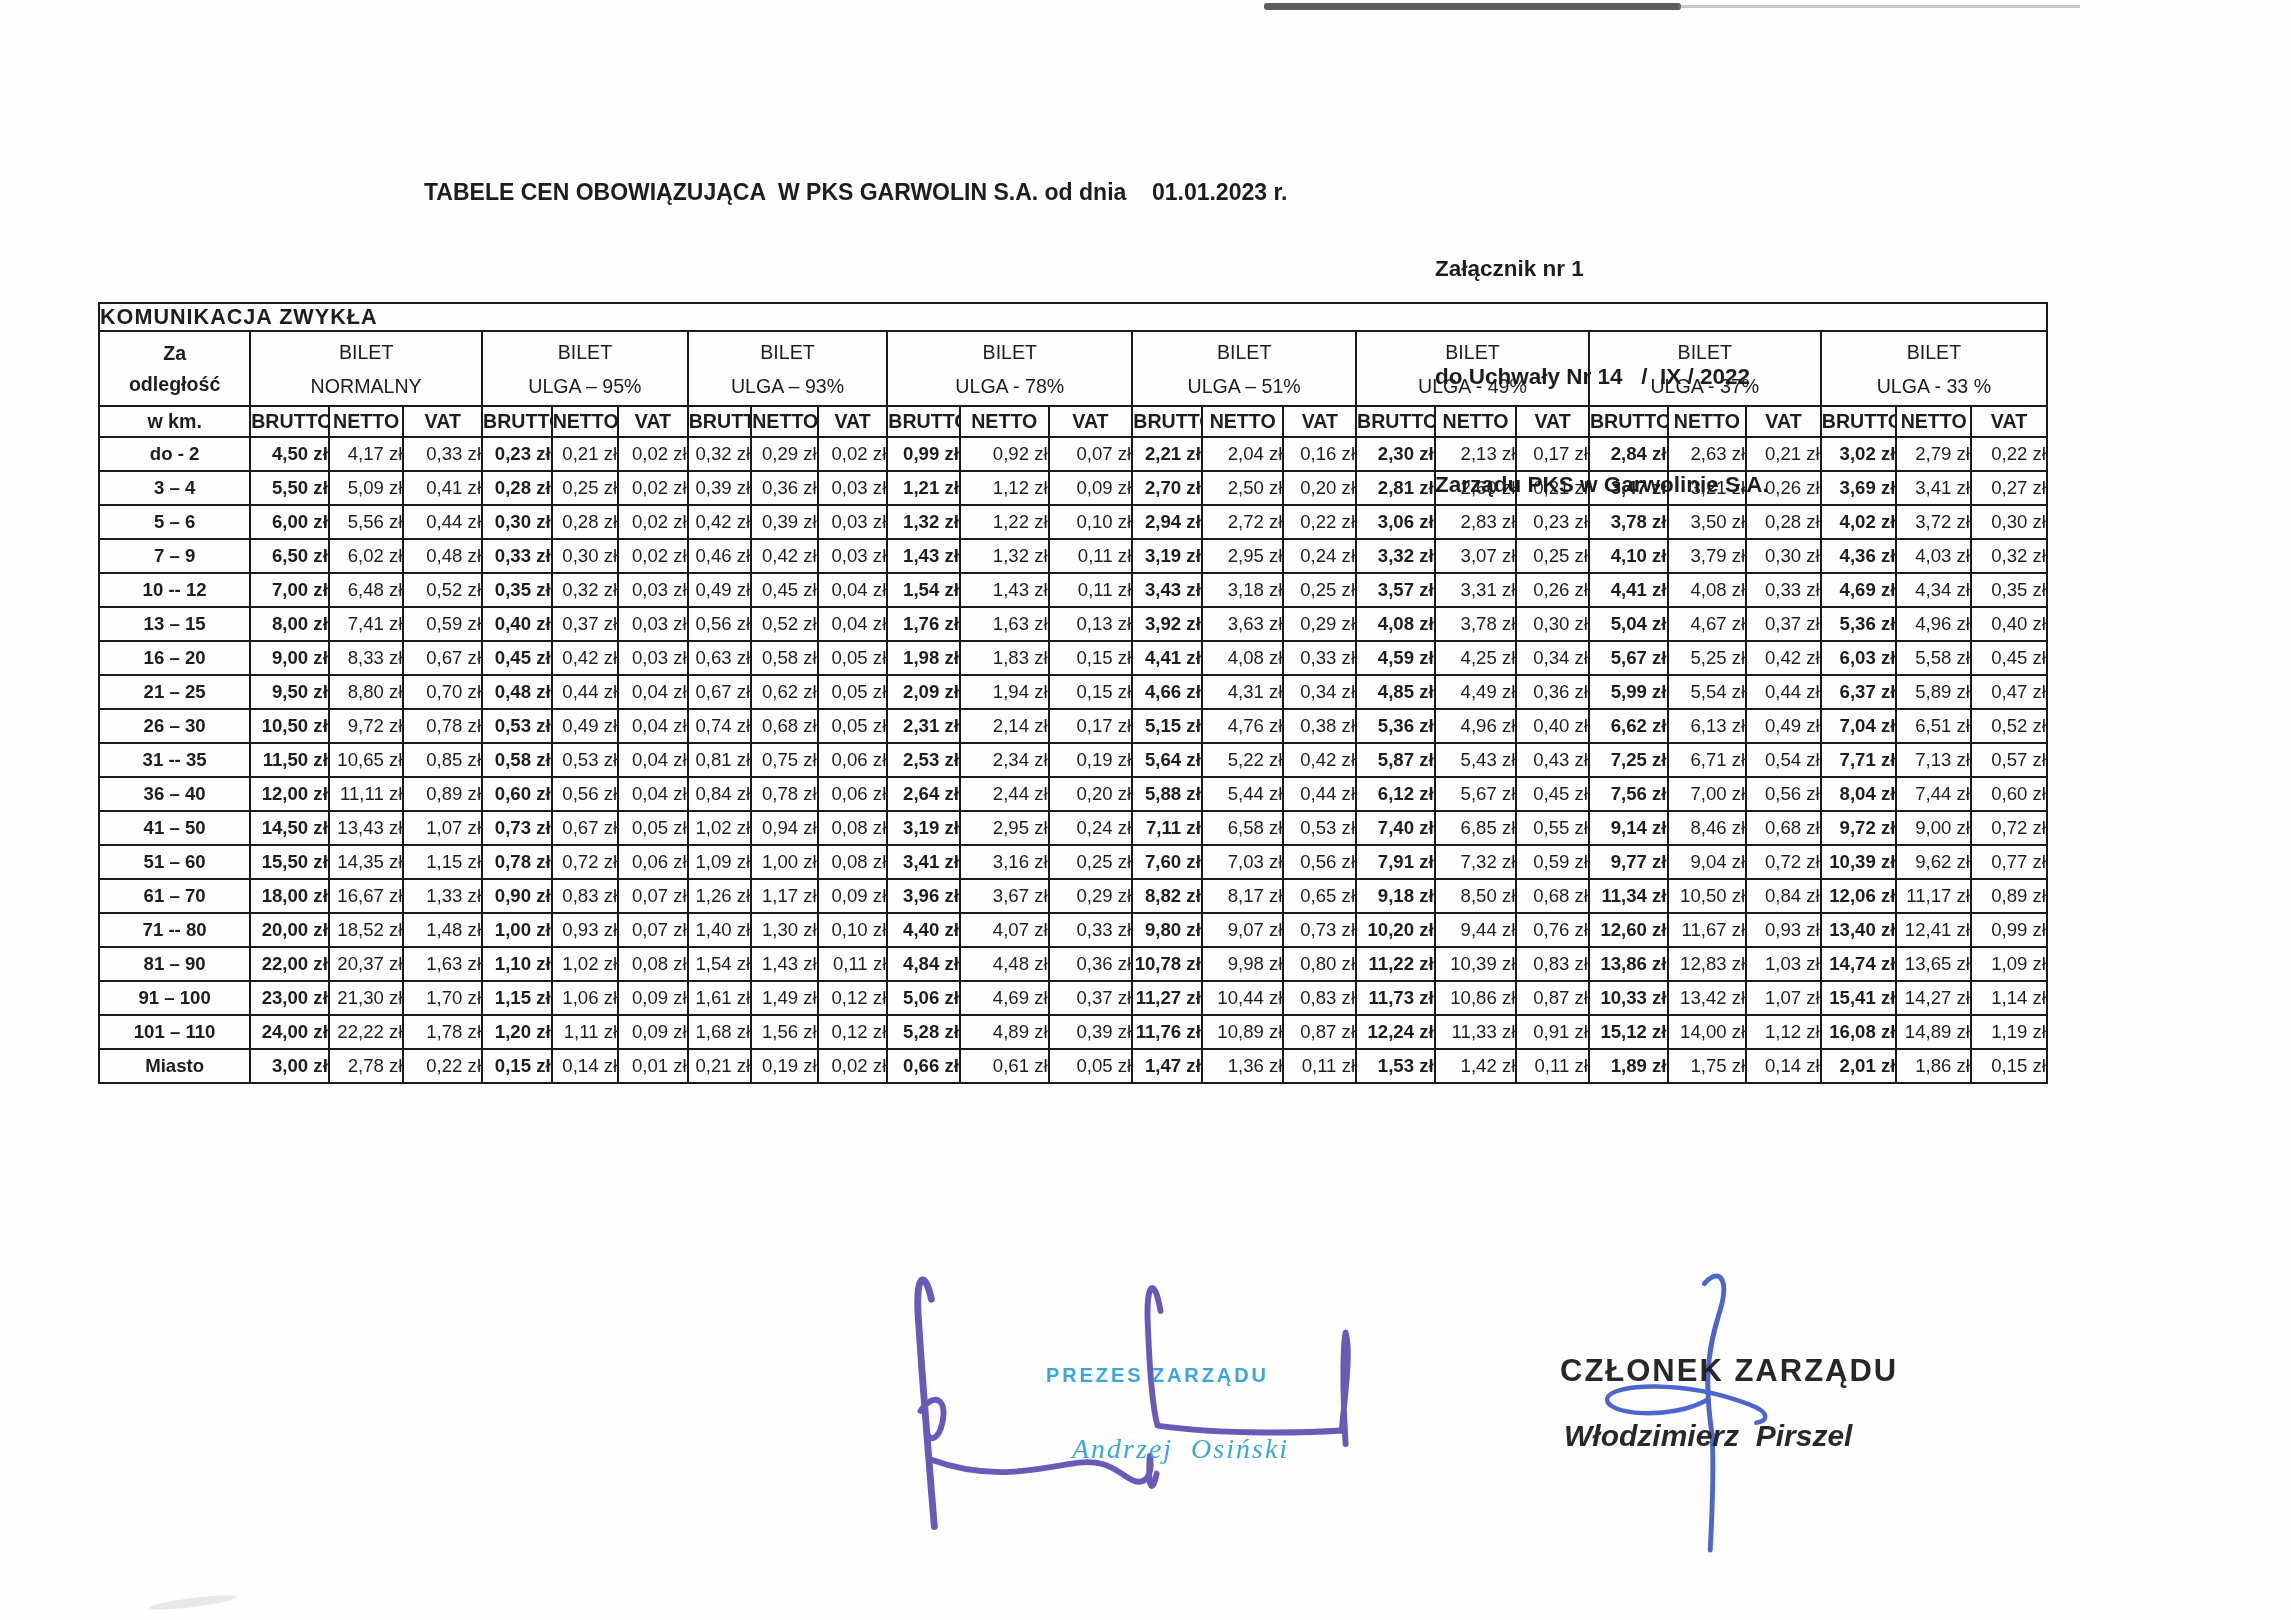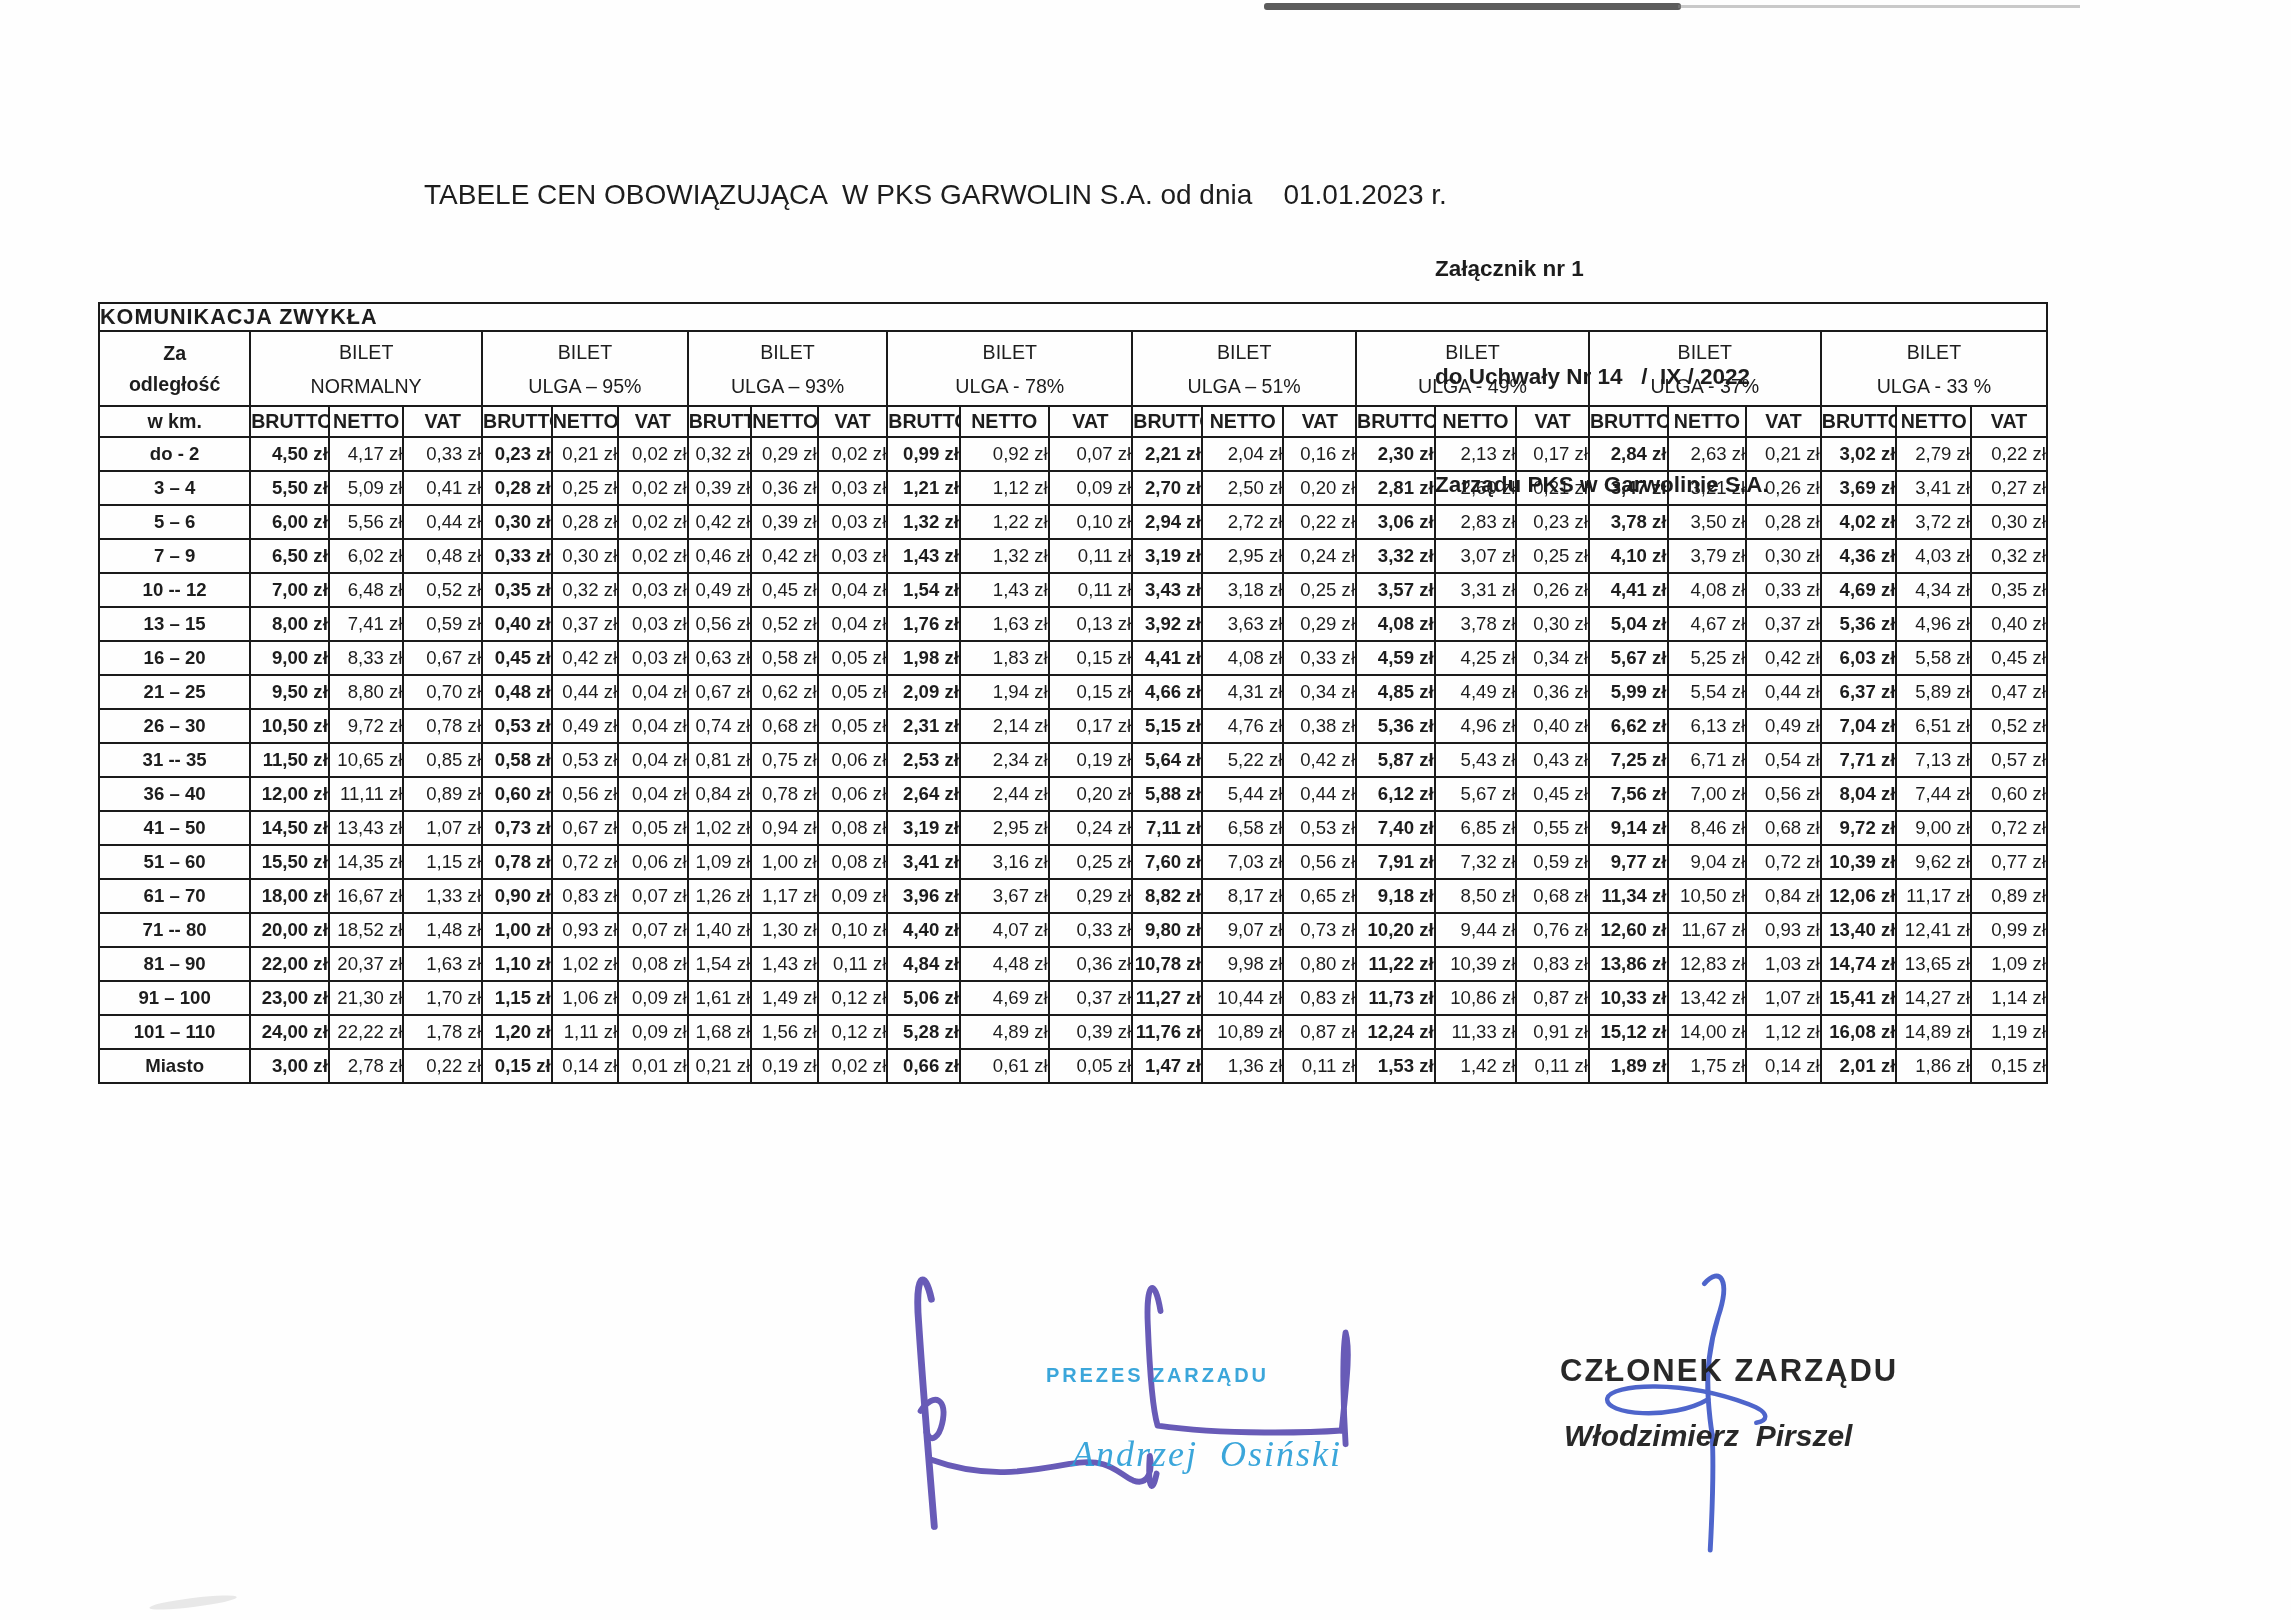--- a/index.html
+++ b/index.html
@@ -7,21 +7,21 @@
     position:relative;
     width:2292px;height:1620px;
     background:#fefefe;
     font-family:"Liberation Sans",sans-serif;
     color:#1d1d1d;
     overflow:hidden;
   }
   
   .doc-title{
     position:absolute;left:424px;top:179px;
-    font-size:28px;font-weight:normal;white-space:pre;
+    font-size:23px;font-weight:bold;white-space:pre;
   }
   .attachment{
     position:absolute;left:1435px;top:179px;
     font-size:22.5px;font-weight:bold;line-height:36px;white-space:pre;
   }
   
   table.fare{
     position:absolute;left:98px;top:302px;
     width:1950px;border-collapse:collapse;table-layout:fixed;
     border:2.9px solid #161616;
@@ -35,21 +35,21 @@
   .gbox{display:flex;flex-direction:column;justify-content:space-between;height:57px;padding:3.9px 0 2px;}
   td.dhead{font-weight:bold;font-size:20.6px;line-height:25.5px;}
   tr.shead td{height:29px;text-align:center;font-weight:bold;font-size:19.6px;}
   tr.data td{height:32px;font-size:18.6px;}
   td.rowlabel{text-align:center;font-weight:bold;font-size:19.6px;}
   td.val{text-align:right;padding-right:6.9px;}
   td.val.b{font-weight:bold;}
   
   .stamp{position:absolute;white-space:pre;}
   .stamp-role-left{left:1046px;top:1364px;font-size:20px;font-weight:600;letter-spacing:2.9px;opacity:.92;}
-  .stamp-name-left{left:1072px;top:1433px;font-size:36px;font-style:italic;font-family:"Liberation Serif",serif;letter-spacing:2px;opacity:.92;}
+  .stamp-name-left{left:1072px;top:1433px;font-size:28px;font-style:italic;font-family:"Liberation Serif",serif;letter-spacing:2px;opacity:.92;}
   .stamp-role-right{left:1560px;top:1353px;font-size:31px;font-weight:600;letter-spacing:2px;opacity:.95;}
   .stamp-name-right{left:1564px;top:1419px;font-size:30px;font-weight:bold;font-style:italic;font-family:Liberation Sans, sans-serif;opacity:.95;}
   .pen{position:absolute;pointer-events:none;}
   .pen-left{left:902px;top:1264px;}
   .pen-right{left:1564px;top:1264px;}
   
   .scan-bar{position:absolute;left:1264px;top:2.9px;width:417px;height:6.9px;background:#333;border-radius:2.9px;opacity:.8;}
   .scan-line{position:absolute;left:1678px;top:4.9px;width:402px;height:2.9px;background:#8a8a8a;opacity:.45;}
   .scan-smudge{position:absolute;left:149px;top:1598px;width:88px;height:8.8px;background:#b5b5b5;opacity:.3;border-radius:50%;transform:rotate(-7deg);}
 </style>

